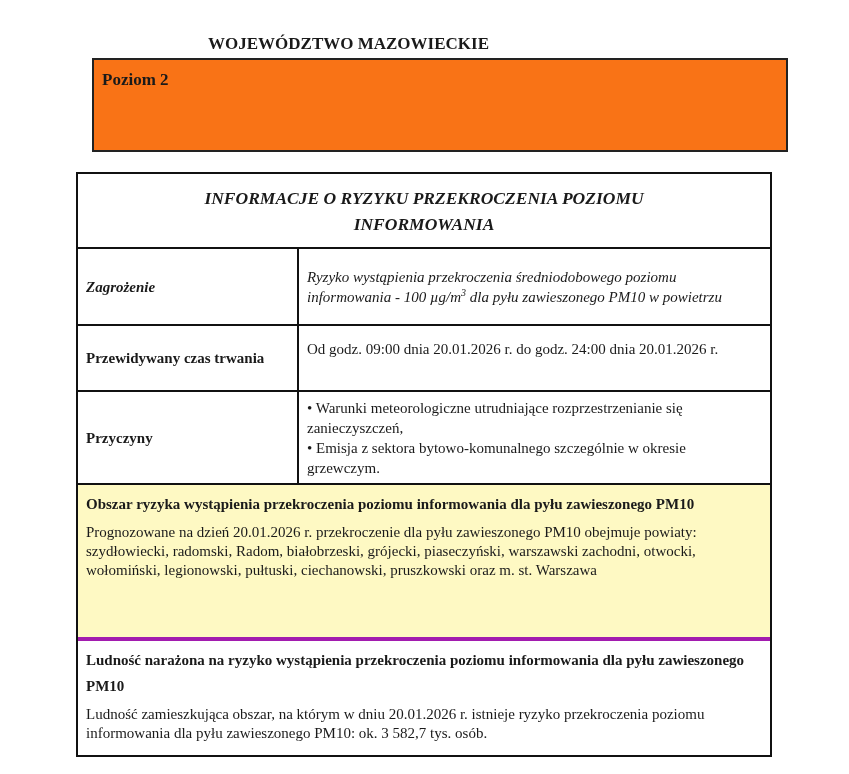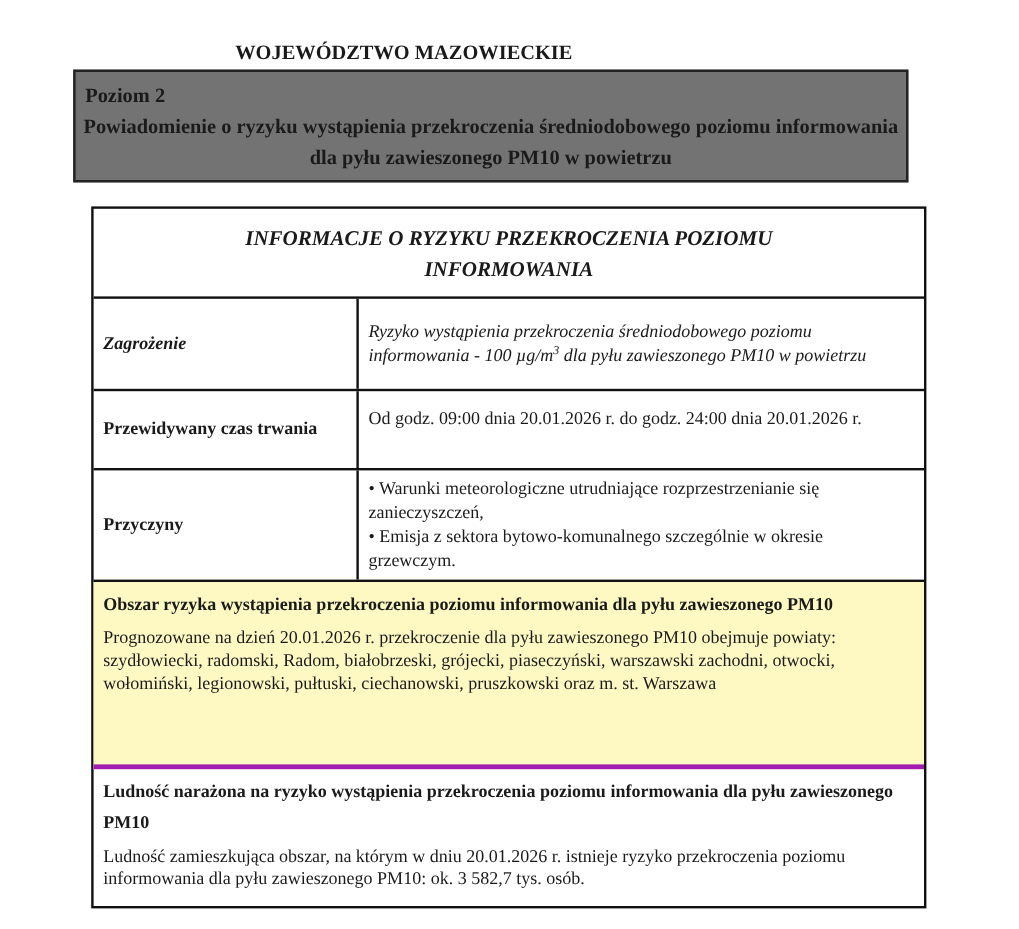--- a/index.html
+++ b/index.html
@@ -7,32 +7,32 @@
       padding: 0;
       background: #ffffff;
       width: 849px;
       height: 774px;
       overflow: hidden;
       font-family: "Liberation Serif", "DejaVu Serif", serif;
       color: #1a1a1a;
     }
     .region-title {
       position: absolute;
-      left: 0; top: 32px;
+      left: 12px; top: 32px;
       width: 673px;
       text-align: center;
       font-weight: bold;
       font-size: 17px;
       line-height: 24px;
     }
     .level-box {
       position: absolute;
-      left: 61px; top: 58px;
+      left: 92px; top: 58px;
       width: 692px; height: 90px;
-      background: #737373;
+      background: #f97316;
       border: 2px solid #222;
       box-sizing: content-box;
       font-family: Liberation Serif, serif;
     }
     .level-label {
       position: absolute;
       left: 8px; top: 8px;
       font-weight: bold;
       font-size: 17px;
       line-height: 24px;
@@ -125,21 +125,20 @@
     sup { font-size: 10px; line-height: 0; }
     .bullet-line { display: block; }
   </style>
 </head>
 <body>
 
 <div class="region-title">WOJEWÓDZTWO MAZOWIECKIE</div>
 
 <div class="level-box">
   <div class="level-label">Poziom 2</div>
-  <div class="level-desc">Powiadomienie o ryzyku wystąpienia przekroczenia średniodobowego poziomu informowania dla pyłu zawieszonego PM10 w powietrzu</div>
 </div>
 
 <div class="info-table">
   <div class="tbl-header">INFORMACJE O RYZYKU PRZEKROCZENIA POZIOMU INFORMOWANIA</div>
 
   <div class="tbl-row row-threat">
     <div class="label">Zagrożenie</div>
     <div class="value">
       <span><span>Ryzyko wystąpienia przekroczenia średniodobowego poziomu informowania - 100 µg/m</span><sup>3</sup><span> dla pyłu zawieszonego PM10 w powietrzu</span></span>
     </div>

